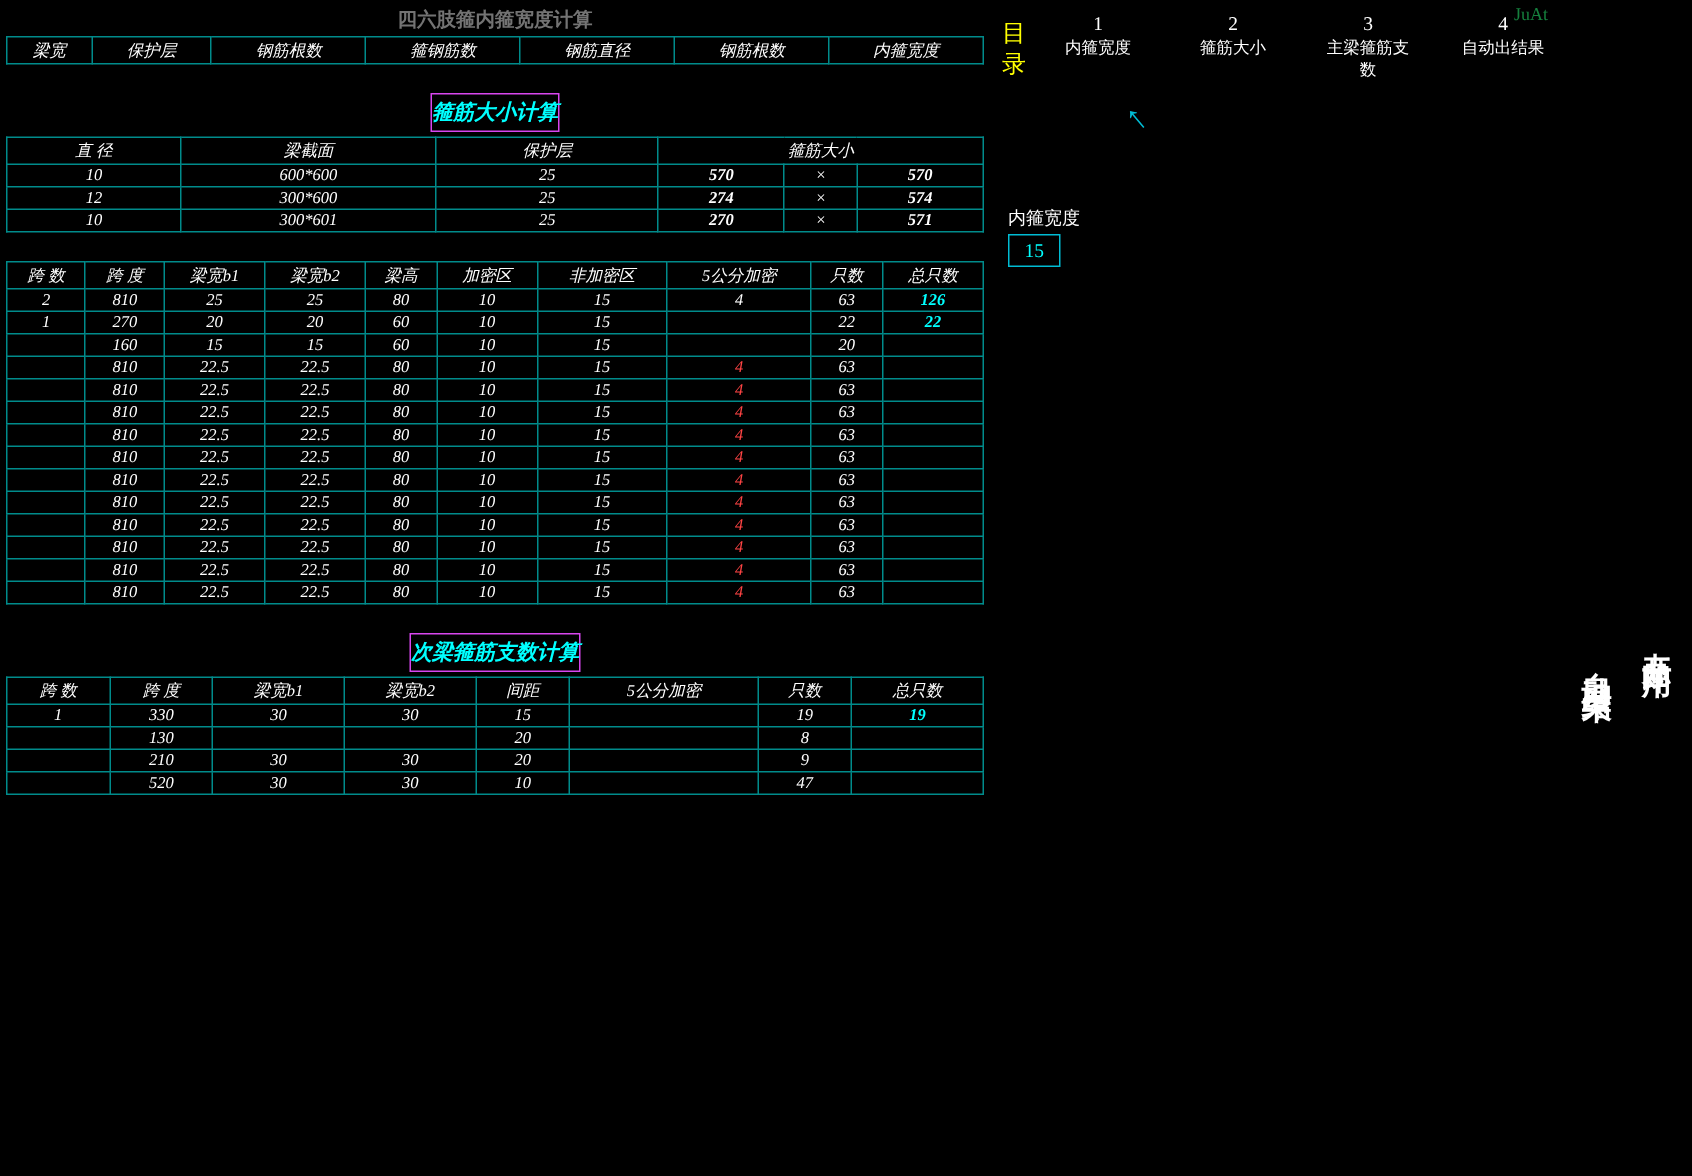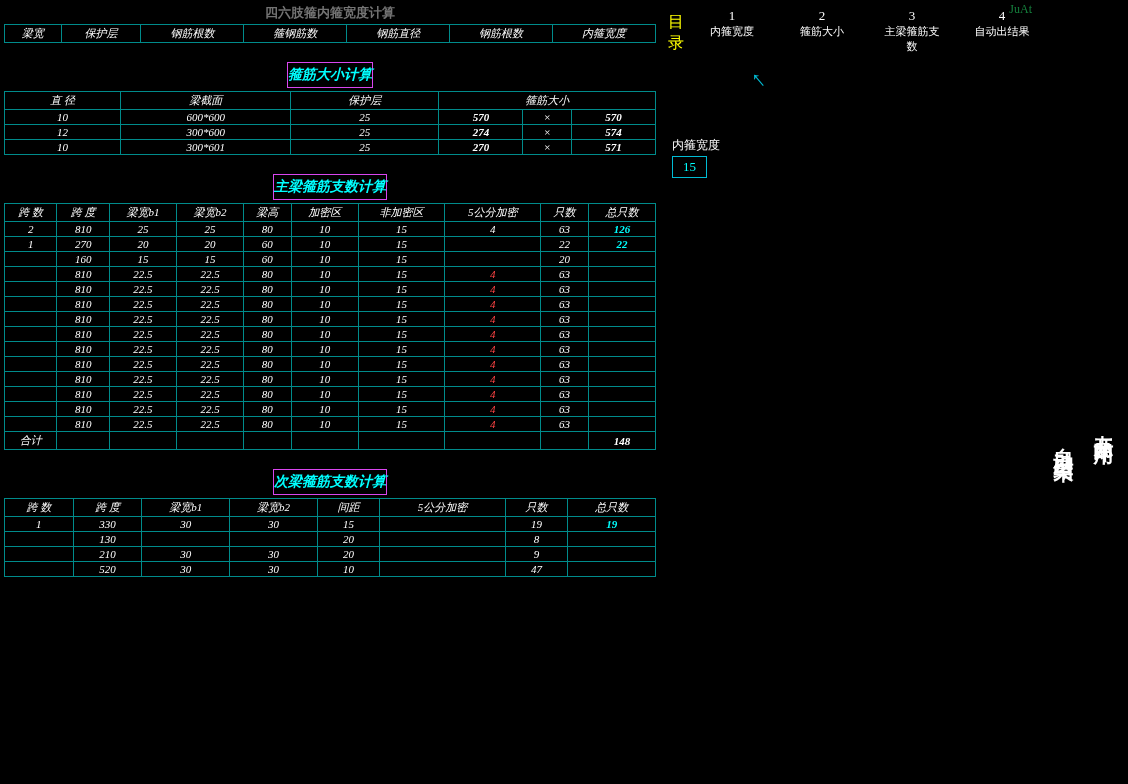--- a/index.html
+++ b/index.html
@@ -180,23 +180,20 @@
           <td>25</td>
           <td class="bold">270</td>
           <td class="times-sym">×</td>
           <td class="bold">571</td>
         </tr>
       </tbody>
         </table>
     </div>
 
     <div class="sub-table-wrap">
-      <div class="section-header">
-        <span class="section-title">主梁箍筋支数计算</span>
-      </div>
       <table class="main-table">
         <tbody>
             <tr class="title-row">
           <td>跨 数</td>
           <td>跨 度</td>
           <td>梁宽b1</td>
           <td>梁宽b2</td>
           <td>梁高</td>
           <td>加密区</td>
           <td>非加密区</td>
@@ -364,32 +361,20 @@
           <td></td>
               <td>810</td>
               <td>22.5</td>
               <td>22.5</td>
               <td>80</td>
               <td>10</td>
               <td>15</td>
               <td style="color:#ff4444">4</td>
               <td>63</td>
               <td></td>
-        </tr>
-        <tr class="summary-row">
-          <td>合计</td>
-              <td></td>
-              <td></td>
-              <td></td>
-              <td></td>
-              <td></td>
-              <td></td>
-              <td></td>
-              <td></td>
-              <td class="cyan bold">148</td>
         </tr>
       </tbody>
         </table>
     </div>
 
     <div class="sub-table-wrap">
       <div class="section-header">
         <span class="section-title">次梁箍筋支数计算</span>
       </div>
       <table class="main-table">

